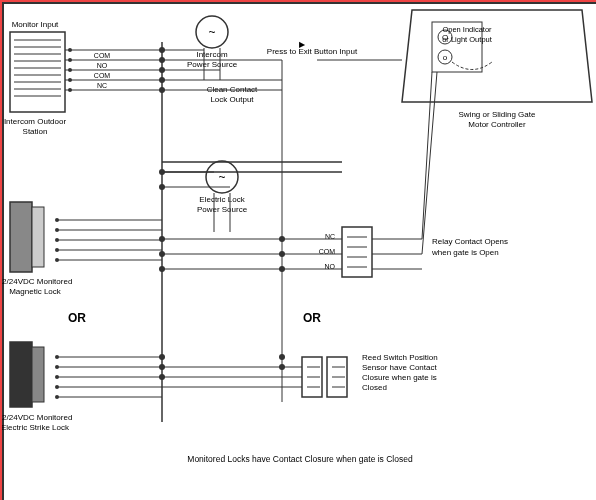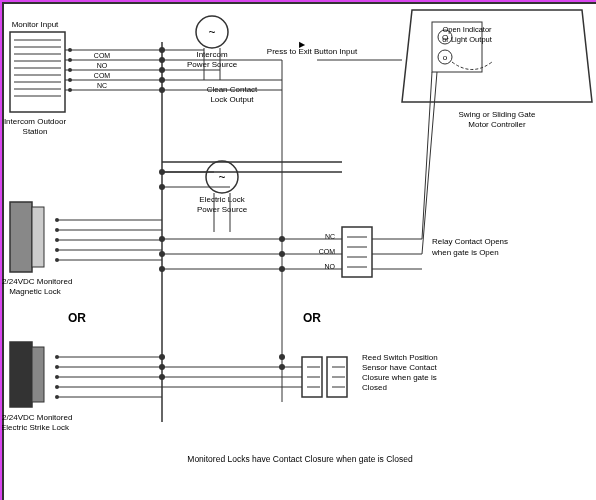--- a/index.html
+++ b/index.html
@@ -9,21 +9,21 @@
       background: #fff;
       font-family: Arial, sans-serif;
       font-size: 10px;
       overflow: hidden;
       position: relative;
     }
     #diagram-container {
       width: 596px;
       height: 500px;
       position: relative;
-      border: 2px solid #d946ef;
+      border: 2px solid #ef4444;
     }
     svg {
       width: 596px;
       height: 500px;
       position: absolute;
       top: 0; left: 0;
     }
   </style>
 </head>
 <body>

